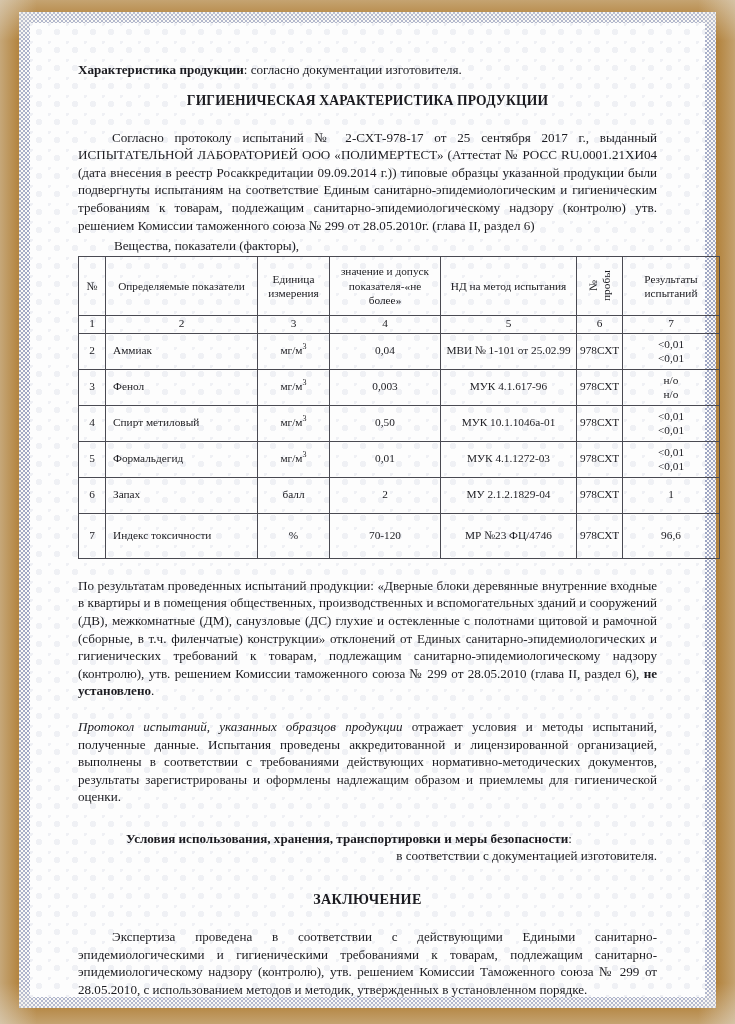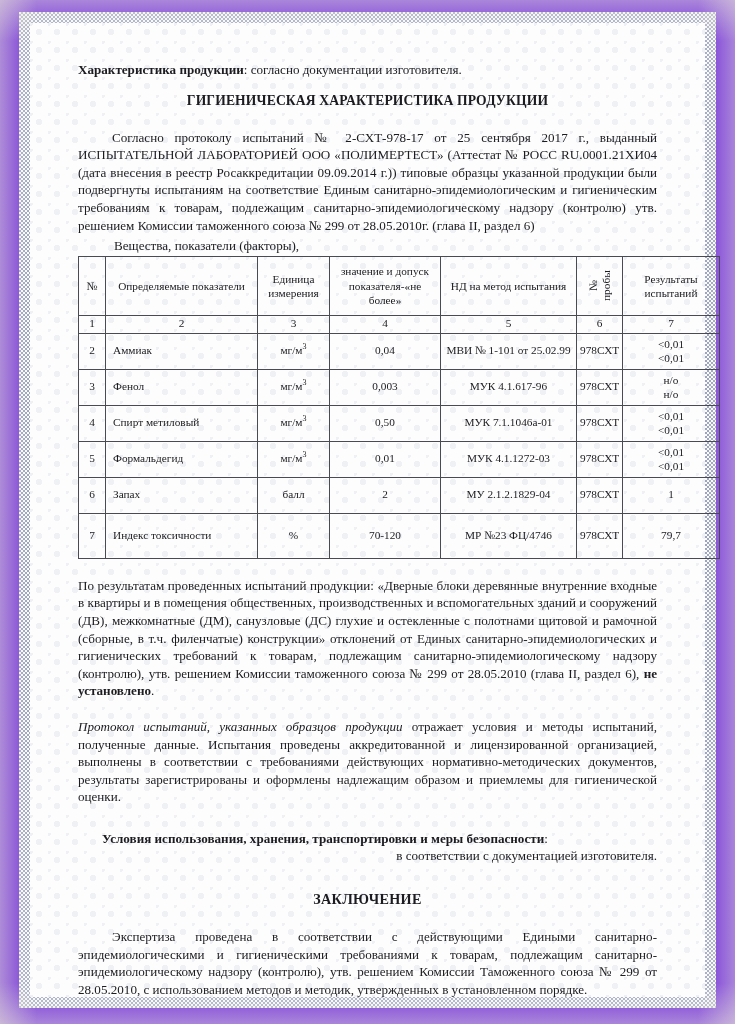--- a/index.html
+++ b/index.html
@@ -13,21 +13,21 @@
     overflow: hidden;
     font-family: "Liberation Serif", "DejaVu Serif", serif;
     color: #1b1b20;
   }
 
   
   #scan {
     position: relative;
     width: 735px;
     height: 1024px;
-    background: #6d28d9;
+    background: #a16207;
   }
   
   #scan::after {
     content: "";
     position: absolute;
     inset: 0;
     pointer-events: none;
     background:
       linear-gradient(90deg, rgba(228,224,214,.55) 0%, rgba(255,255,255,0) 5%,
                       rgba(255,255,255,0) 95%, rgba(230,226,217,.5) 100%),
@@ -105,21 +105,21 @@
     letter-spacing: .3px;
     margin: 26px 0 20px 0;
   }
 
   .sub-line {
     font-size: 13.1px;
     line-height: 17.6px;
     margin: 3px 0 1px 36px;
   }
 
-  .cond-block { margin-top: 24px; }
+  .cond-block { margin-top: 24px; margin-left: 24px; }
   .cond-head {
     font-size: 13.1px;
     line-height: 17.6px;
     text-indent: 24px;
     margin: 0;
   }
   .cond-sub {
     font-size: 13.1px;
     line-height: 17.6px;
     margin: 0;
@@ -250,21 +250,21 @@
               <td class="c">0,003</td>
               <td class="c">МУК 4.1.617-96</td>
               <td class="c">978СХТ</td>
               <td class="c res-two">н/о<br>н/о</td>
             </tr>
             <tr class="data">
               <td class="c">4</td>
               <td class="l">Спирт метиловый</td>
               <td class="c">мг/м<sup>3</sup></td>
               <td class="c">0,50</td>
-              <td class="c">МУК  7.1.1046а-01</td>
+              <td class="c">МУК  10.1.1046а-01</td>
               <td class="c">978СХТ</td>
               <td class="c res-two">&lt;0,01<br>&lt;0,01</td>
             </tr>
             <tr class="data">
               <td class="c">5</td>
               <td class="l">Формальдегид</td>
               <td class="c">мг/м<sup>3</sup></td>
               <td class="c">0,01</td>
               <td class="c">МУК  4.1.1272-03</td>
               <td class="c">978СХТ</td>
@@ -279,21 +279,21 @@
               <td class="c">978СХТ</td>
               <td class="c">1</td>
             </tr>
             <tr class="data tall">
               <td class="c">7</td>
               <td class="l">Индекс токсичности</td>
               <td class="c">%</td>
               <td class="c">70-120</td>
               <td class="c">МР №23 ФЦ/4746</td>
               <td class="c">978СХТ</td>
-              <td class="c">79,7</td>
+              <td class="c">96,6</td>
             </tr>
           </tbody>
       </table>
 
       <p class="p gap-lg"><span>По результатам проведенных испытаний продукции: «Дверные блоки деревянные внутренние входные в квартиры и в помещения общественных, производственных и вспомогательных зданий и сооружений (ДВ),  межкомнатные (ДМ), санузловые (ДС) глухие и остекленные с полотнами щитовой и рамочной (сборные, в т.ч. филенчатые) конструкции» отклонений от Единых санитарно-эпидемиологических и гигиенических требований к товарам, подлежащим санитарно-эпидемиологическому надзору (контролю), утв. решением Комиссии таможенного союза № 299 от 28.05.2010 (глава II, раздел 6), </span><span class="b">не установлено</span><span>.</span></p>
 
       <p class="p gap-lg"><span class="bi">Протокол испытаний, указанных образцов продукции</span><span> отражает условия и методы испытаний, полученные данные. Испытания проведены аккредитованной и лицензированной организацией, выполнены в соответствии с требованиями действующих нормативно-методических документов, результаты зарегистрированы и оформлены надлежащим образом и приемлемы для гигиенической оценки.</span></p>
 
       <div class="cond-block">
         <p class="cond-head"><span class="b">Условия использования, хранения, транспортировки и меры безопасности</span><span>:</span></p>

